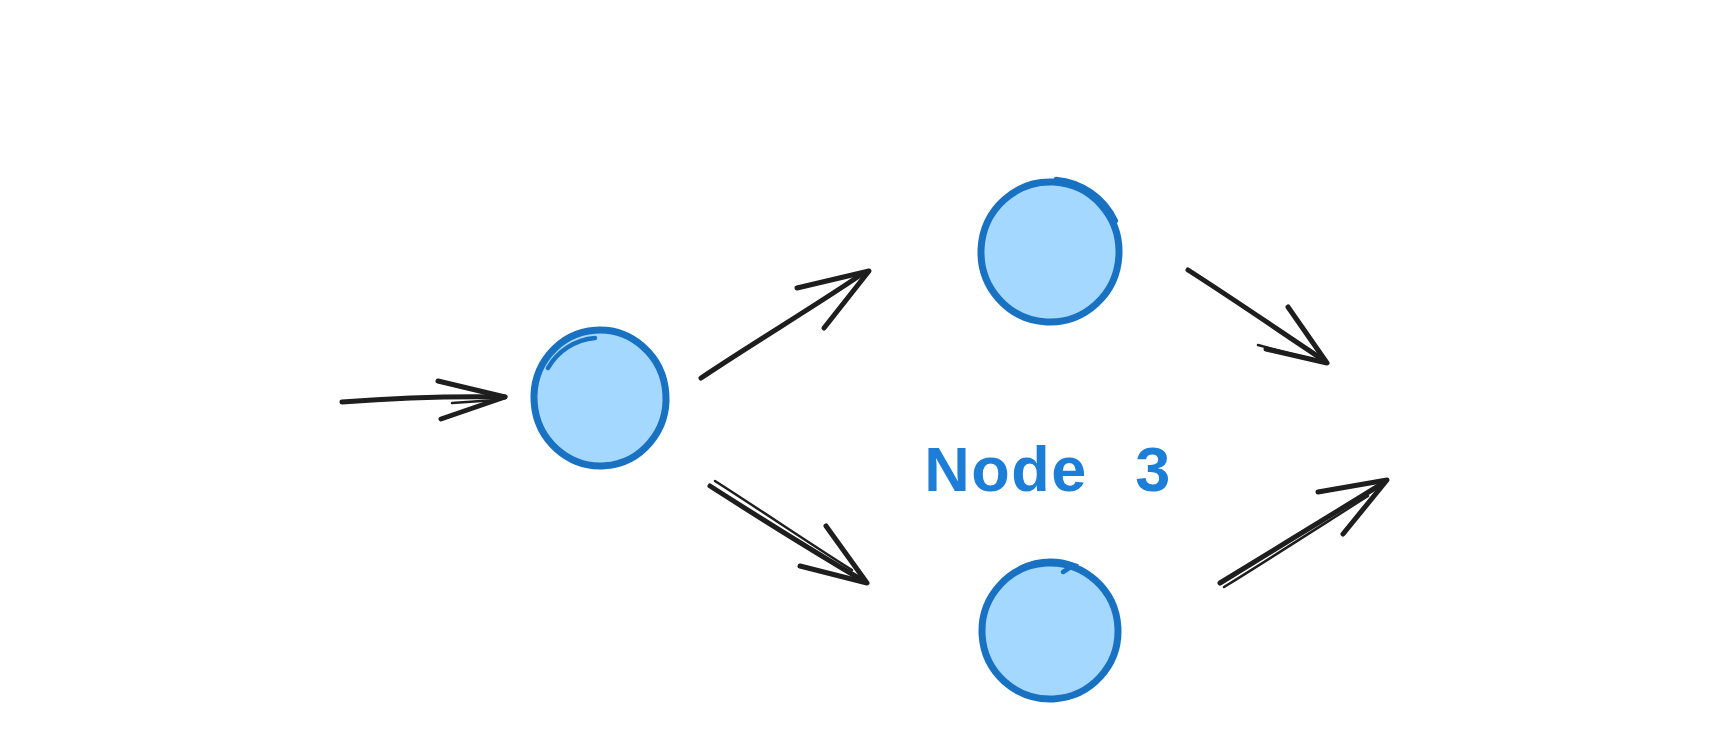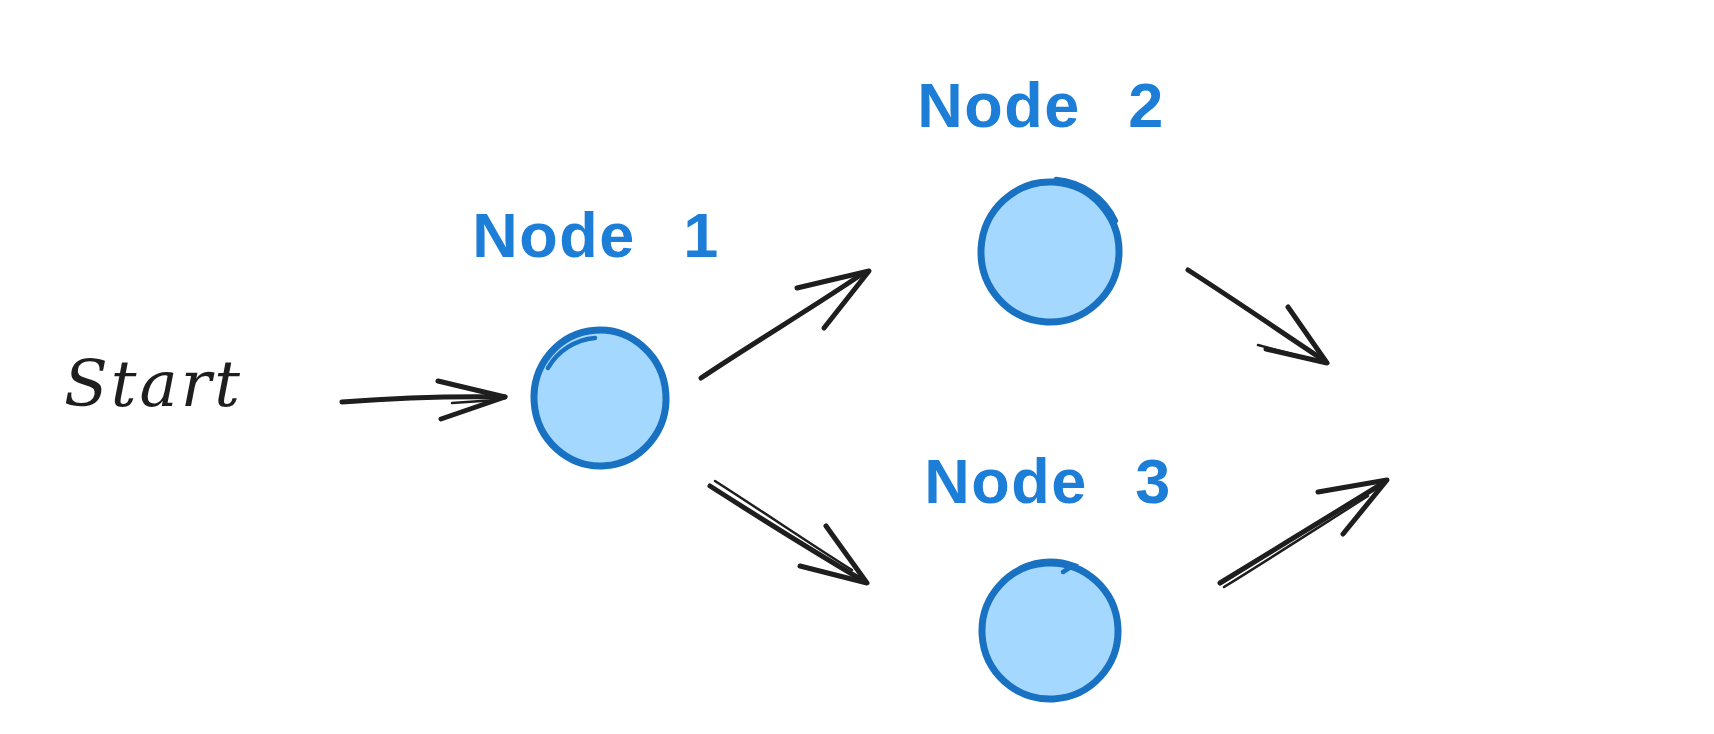--- a/index.html
+++ b/index.html
@@ -107,22 +107,19 @@
       <ellipse class="node-shape" cx="1050" cy="252" rx="69" ry="70" transform="rotate(3 1050 252)"></ellipse>
       <path class="node-seam" d="M 1056 179 A 73 73 0 0 1 1116 221"></path>
     </g>
 
     <g>
       <ellipse class="node-shape" cx="1050" cy="631" rx="68" ry="68" transform="rotate(-3 1050 631)"></ellipse>
       <path class="node-seam" d="M 1020 568 A 70 70 0 0 1 1074 565 l -11 7"></path>
     </g>
   </svg>
 
-  <div class="label hand-label" style="left:64px;top:352px;">Start</div>
 
-  <div class="label node-label" style="left:596px;top:204px;">Node 1</div>
 
-  <div class="label node-label" style="left:1041px;top:74px;">Node 2</div>
 
-  <div class="label node-label" style="left:1048px;top:450px;">Node 3</div>
+  <div class="label node-label" style="left:1048px;top:438px;">Node 3</div>
 
 
 </div>
 
 </body></html>

